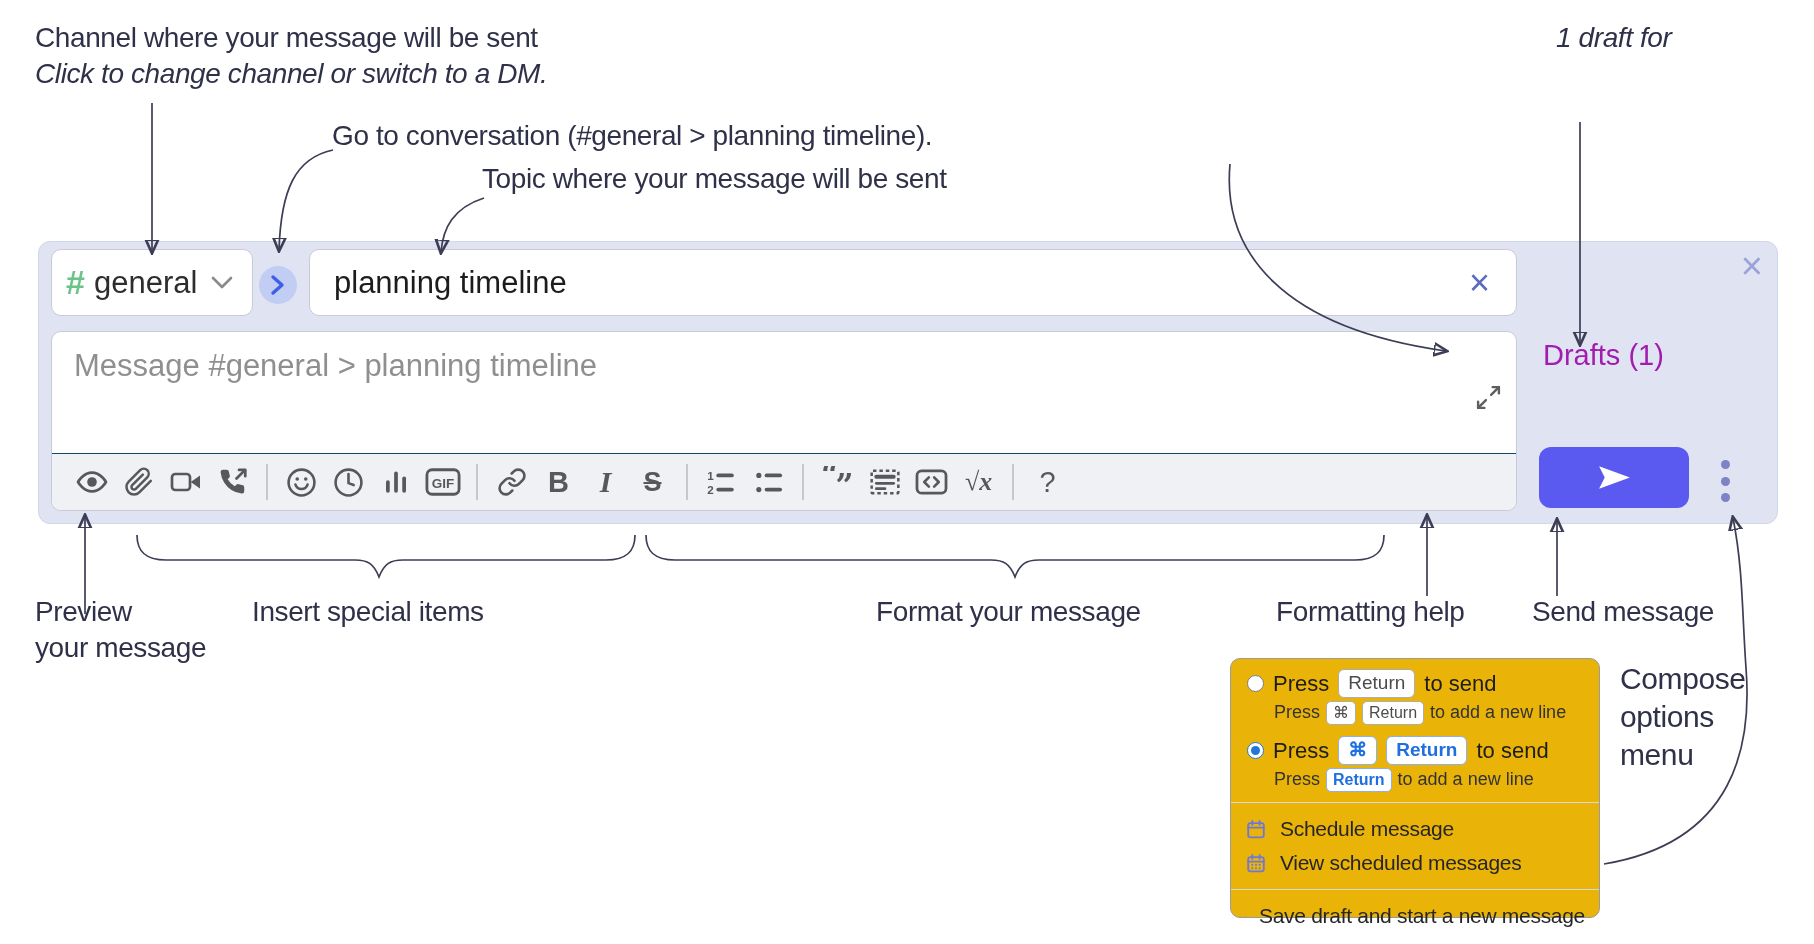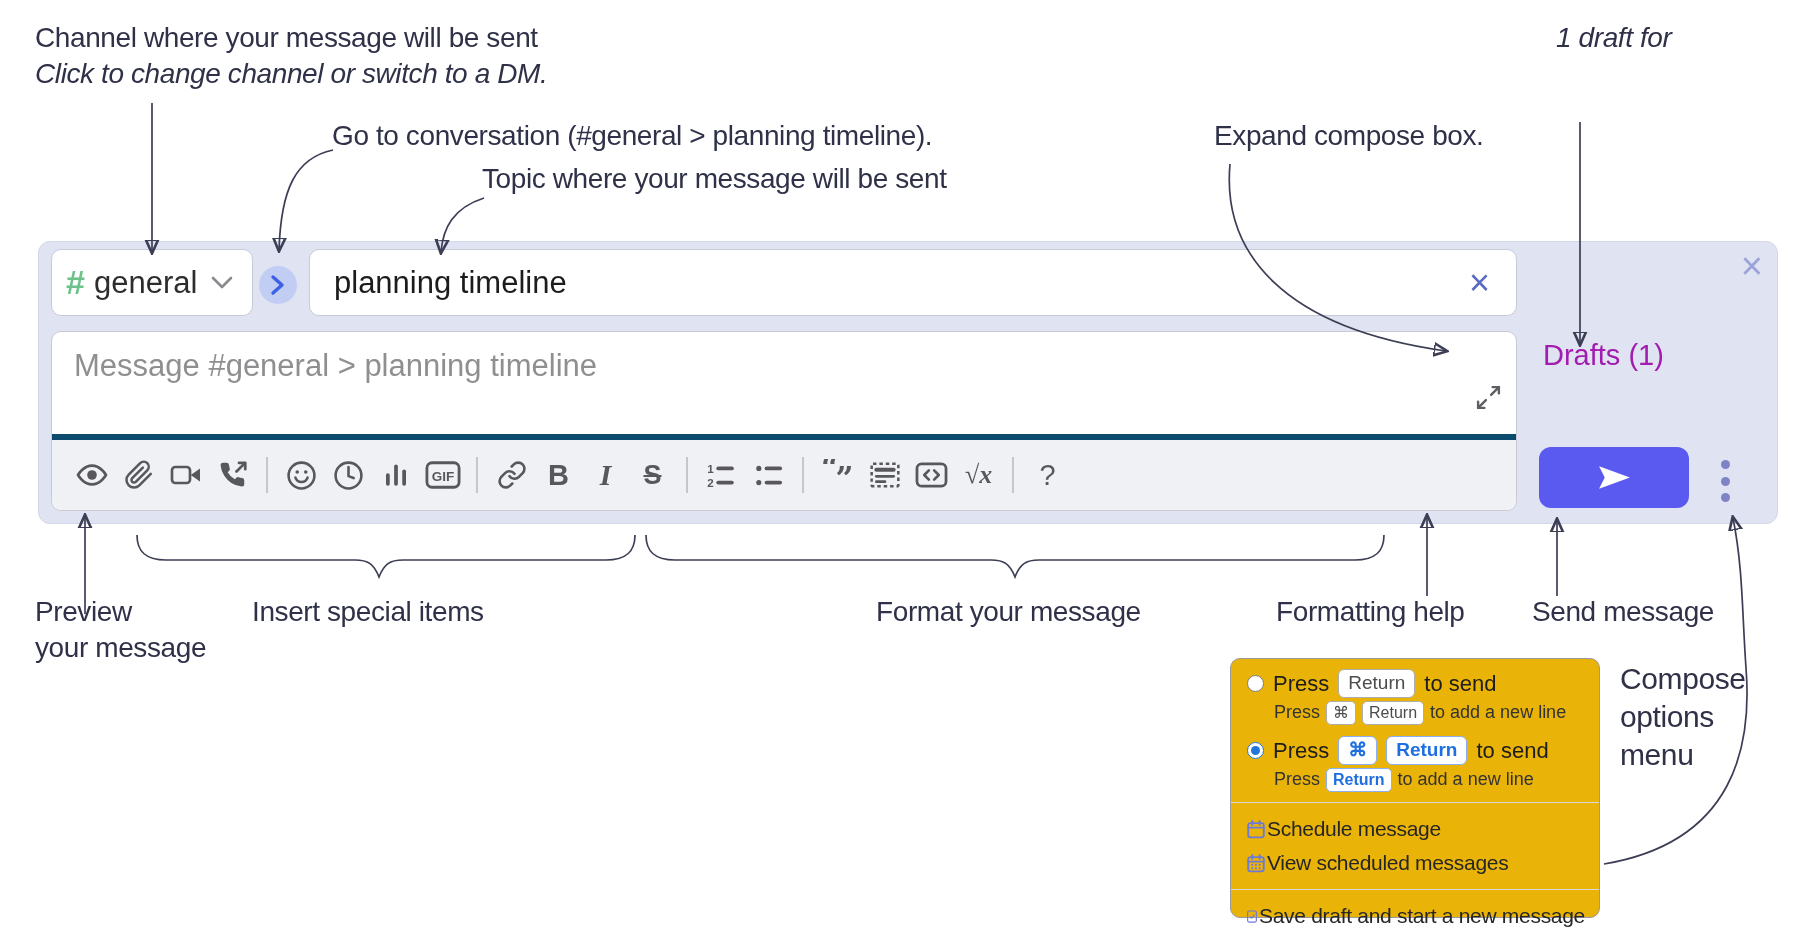--- a/index.html
+++ b/index.html
@@ -42,22 +42,22 @@
   #topic-input { left:270px; top:7px; width:1208px; height:67px; display:flex; align-items:center; padding:12px 24px; }
   #topic-value { font-size:31px; color:#1c1c1c; flex:1; }
   #topic-clear { font-size:36px; color:#5b6bc0; line-height:1; background:none; border:none; cursor:pointer; padding:0 2px; }
 
   #compose-close { position:absolute; right:14px; top:2px; font-size:38px; color:#9ba3d8; background:none; border:none; cursor:pointer; line-height:1.2; }
 
   #message-box { left:12px; top:89px; width:1466px; height:180px; overflow:hidden;padding-left:28px; }
   #message-placeholder { position:absolute; left:22px; top:16px; font-size:31px; color:#8f8f92; }
   #expand-btn { position:absolute; right:14px; top:52px; background:none; border:none; cursor:pointer; }
 
-  #toolbar { position:absolute; left:0; right:0; bottom:0; height:76px; background:#f0f1f5;
-             border-top:6px solid #0c4a6e; border-radius:0 0 10px 10px;
+  #toolbar { position:absolute; left:0; right:0; bottom:0; height:57px; background:#f0f1f5;
+             border-top:1px solid #0c4a6e; border-radius:0 0 10px 10px;
              display:flex; align-items:center; padding:0 16px; }
   .tbtn { width:47px; height:48px; display:flex; align-items:center; justify-content:center;
           background:none; border:none; cursor:pointer; color:#58585c; flex:0 0 auto; }
   .tdiv { width:2px; height:36px; background:#c6c6cc; margin:0 10px; flex:0 0 auto; }
   .tb-text { font-size:29px; color:#58585c; font-weight:700; }
   .tb-italic { font-family:"Liberation Serif", serif; font-style:italic; font-weight:700; font-size:30px; }
   .tb-strike { text-decoration:line-through; font-weight:700; font-size:27px; }
   .tb-math { font-family:"Liberation Serif", serif; font-style:italic; font-size:26px; font-weight:700; }
   .tb-help { font-weight:400; font-size:29px; }
 
@@ -74,44 +74,41 @@
   .mrow { display:flex; align-items:center; padding:0 16px; height:31px; font-size:22px; color:#1d1d1d; gap:9px; cursor:pointer; white-space:nowrap; }
   .msub { display:flex; align-items:center; padding:0 16px 0 43px; height:27px; font-size:18px; color:#333; gap:6px; white-space:nowrap; }
   .radio { width:17px; height:17px; border-radius:50%; border:1.5px solid #7e7e7e; background:#fff; flex:0 0 auto; position:relative; }
   .radio.sel { border-color:#2077d8; }
   .radio.sel::after { content:""; position:absolute; left:2.5px; top:2.5px; width:9px; height:9px; border-radius:50%; background:#2077d8; }
   kbd { display:inline-block; border:1px solid #adadad; border-radius:6px; background:#fff; color:#4c4c4c;
         padding:0 9px 2px; font-family:"Liberation Sans", sans-serif; font-size:19px; line-height:25px; }
   .msub kbd { font-size:16px; line-height:21px; padding:0 6px 1px; border-radius:5px; }
   kbd.blue { border-color:#8ab0f2; color:#1f6fe0; font-weight:700; }
   .mdivider { border-top:1px solid #d8d8d8; margin:9px 0; }
-  .mitem { display:flex; align-items:center; padding:0 14px; height:34px; font-size:21px; letter-spacing:-0.3px; color:#262626; cursor:pointer; white-space:nowrap; }
+  .mitem { display:flex; align-items:center; gap:13px; padding:0 14px; height:34px; font-size:21px; letter-spacing:-0.3px; color:#262626; cursor:pointer; white-space:nowrap; }
   .mrow.opt2 { margin-top:9px; }
 </style>
 </head>
 <body>
 
 <div id="stage">
 
   <div class="ann" id="ann-channel">
     <div><b>Channel</b><span> where your message will be sent</span></div>
     <div class="it">Click to change channel or switch to a DM.</div>
   </div>
 
   <div class="ann" id="ann-goto">
     <b>Go to</b><span> conversation (#general &gt; planning timeline).</span>
   </div>
 
   <div class="ann" id="ann-topic">
     <b>Topic</b><span> where your message will be sent</span>
   </div>
 
-  <div class="ann" id="ann-expand">
-    <b>Expand</b><span> compose box.</span>
-  </div>
 
   <div class="ann" id="ann-drafts">
     <div class="it">1 draft for</div>
   </div>
 
   <div class="ann" id="ann-preview">
     <div><b>Preview</b></div>
     <div>your message</div>
   </div>
 

